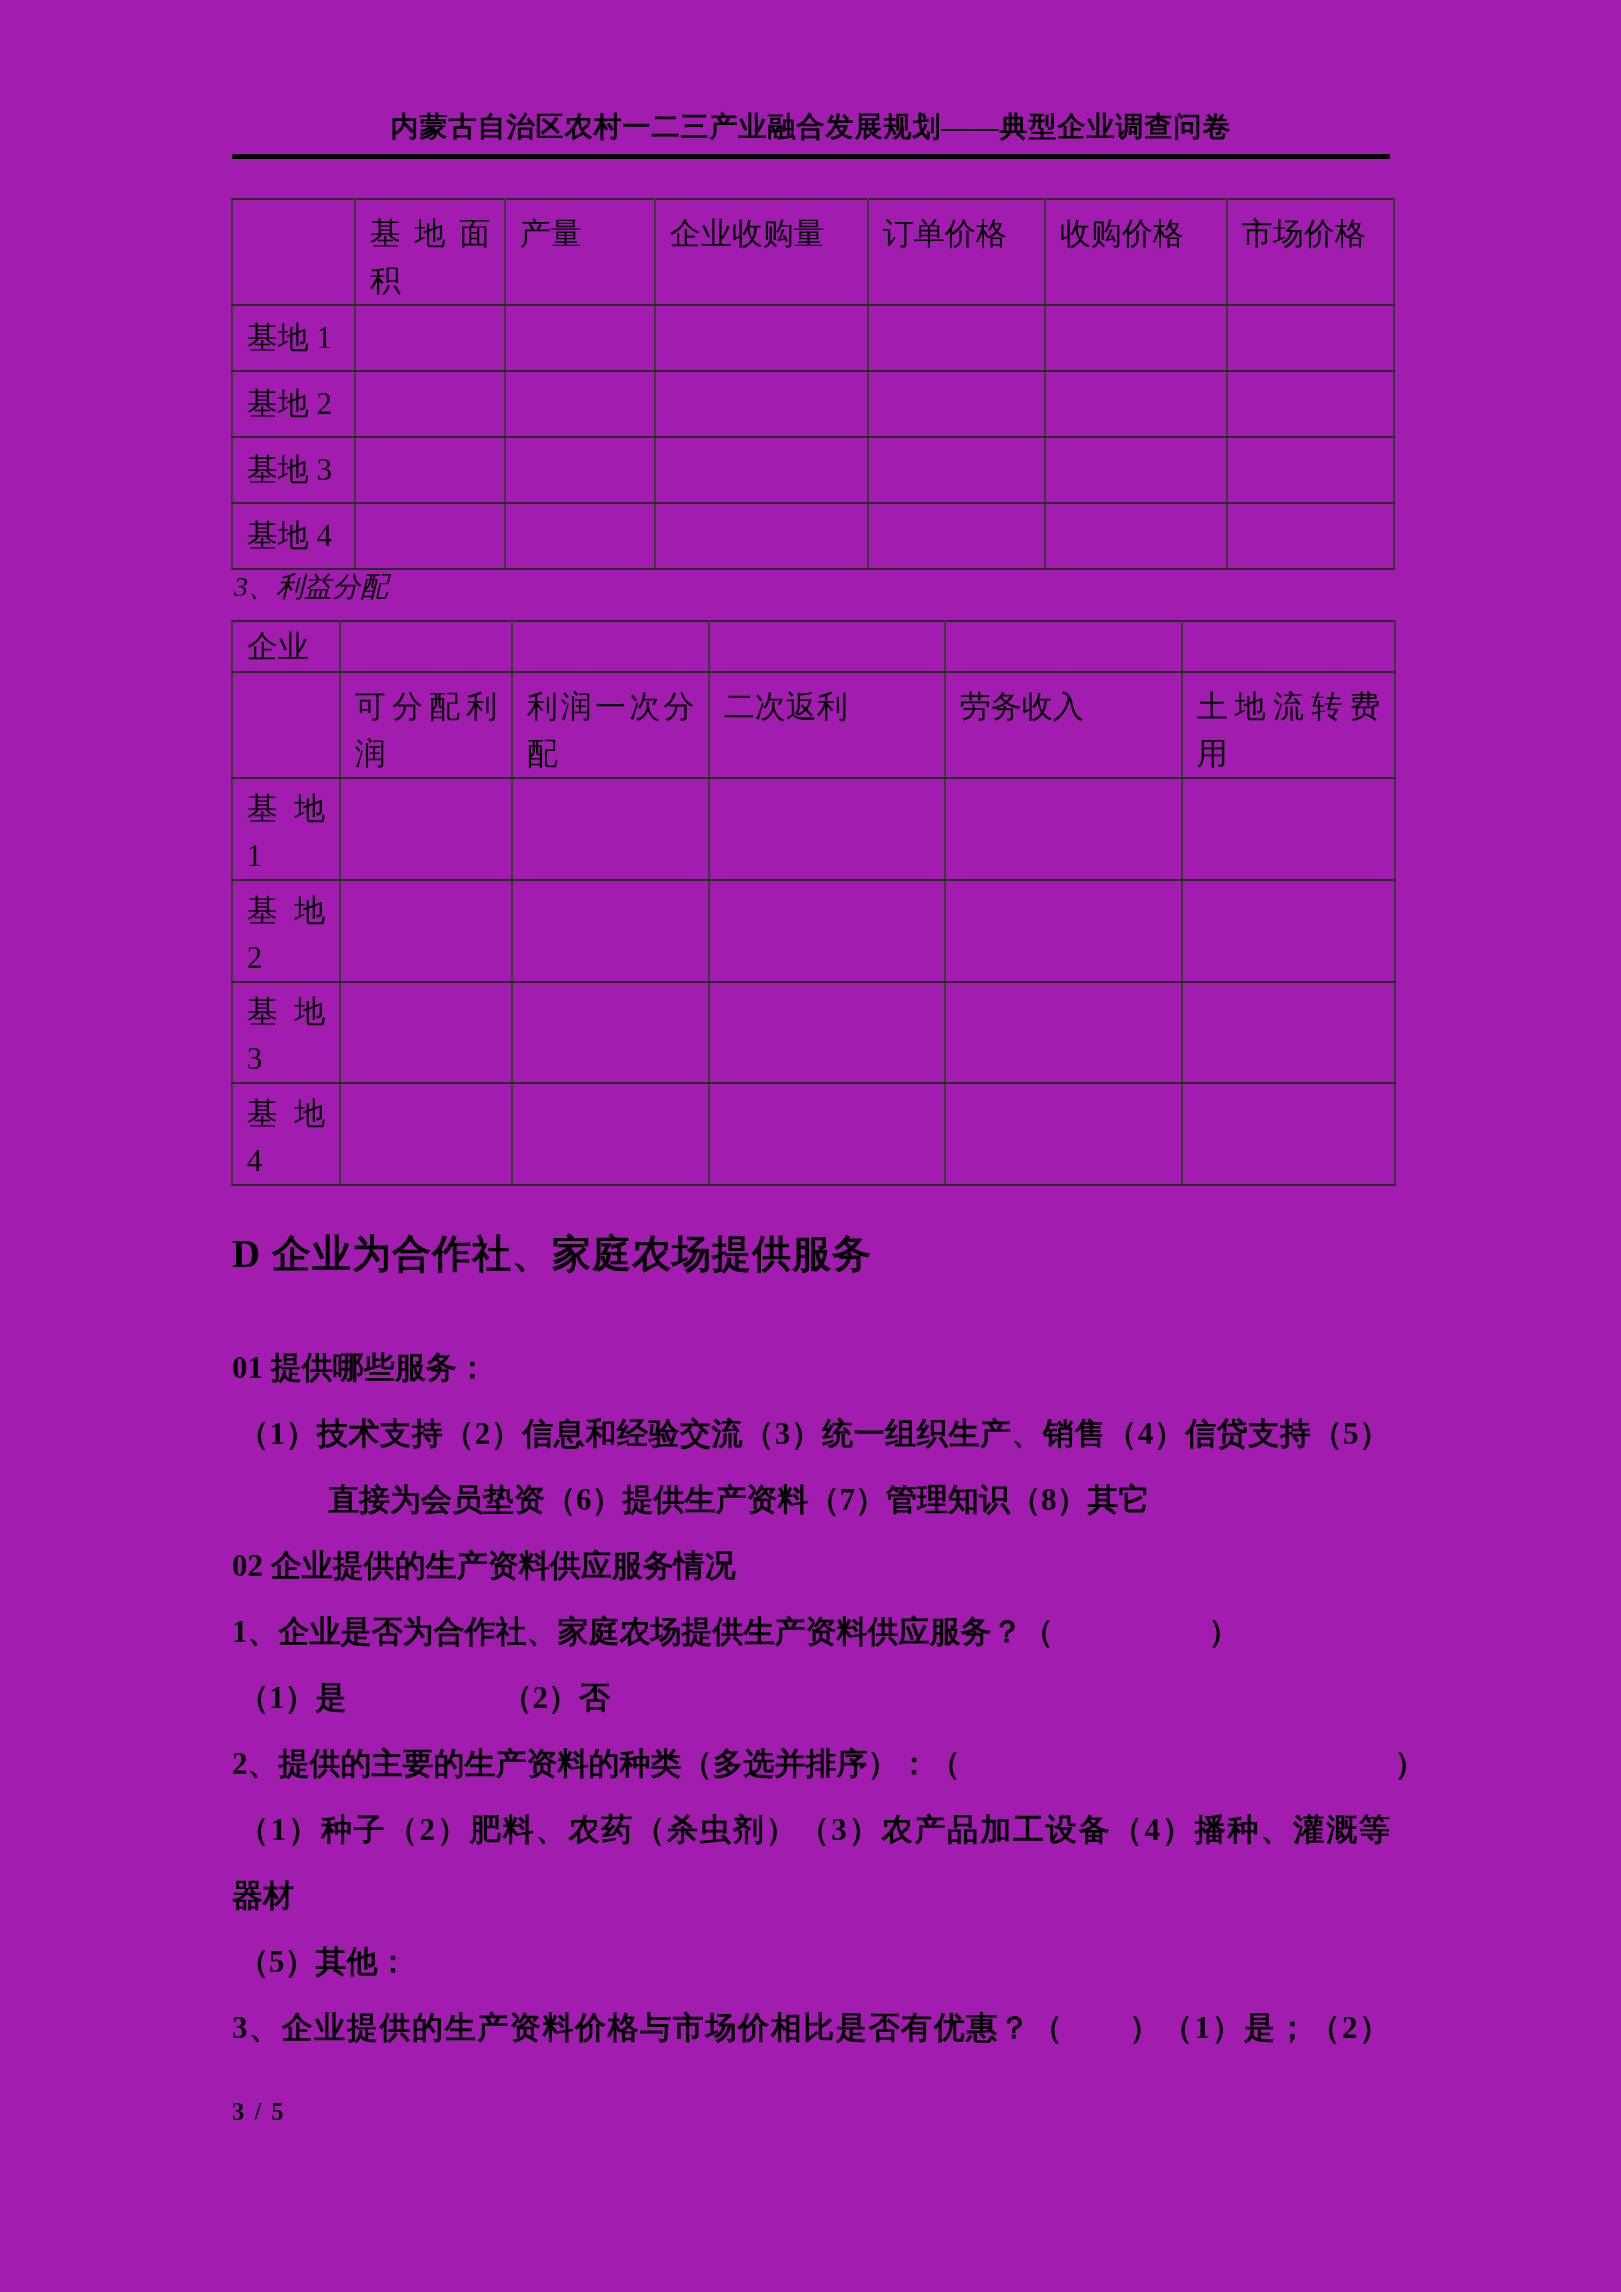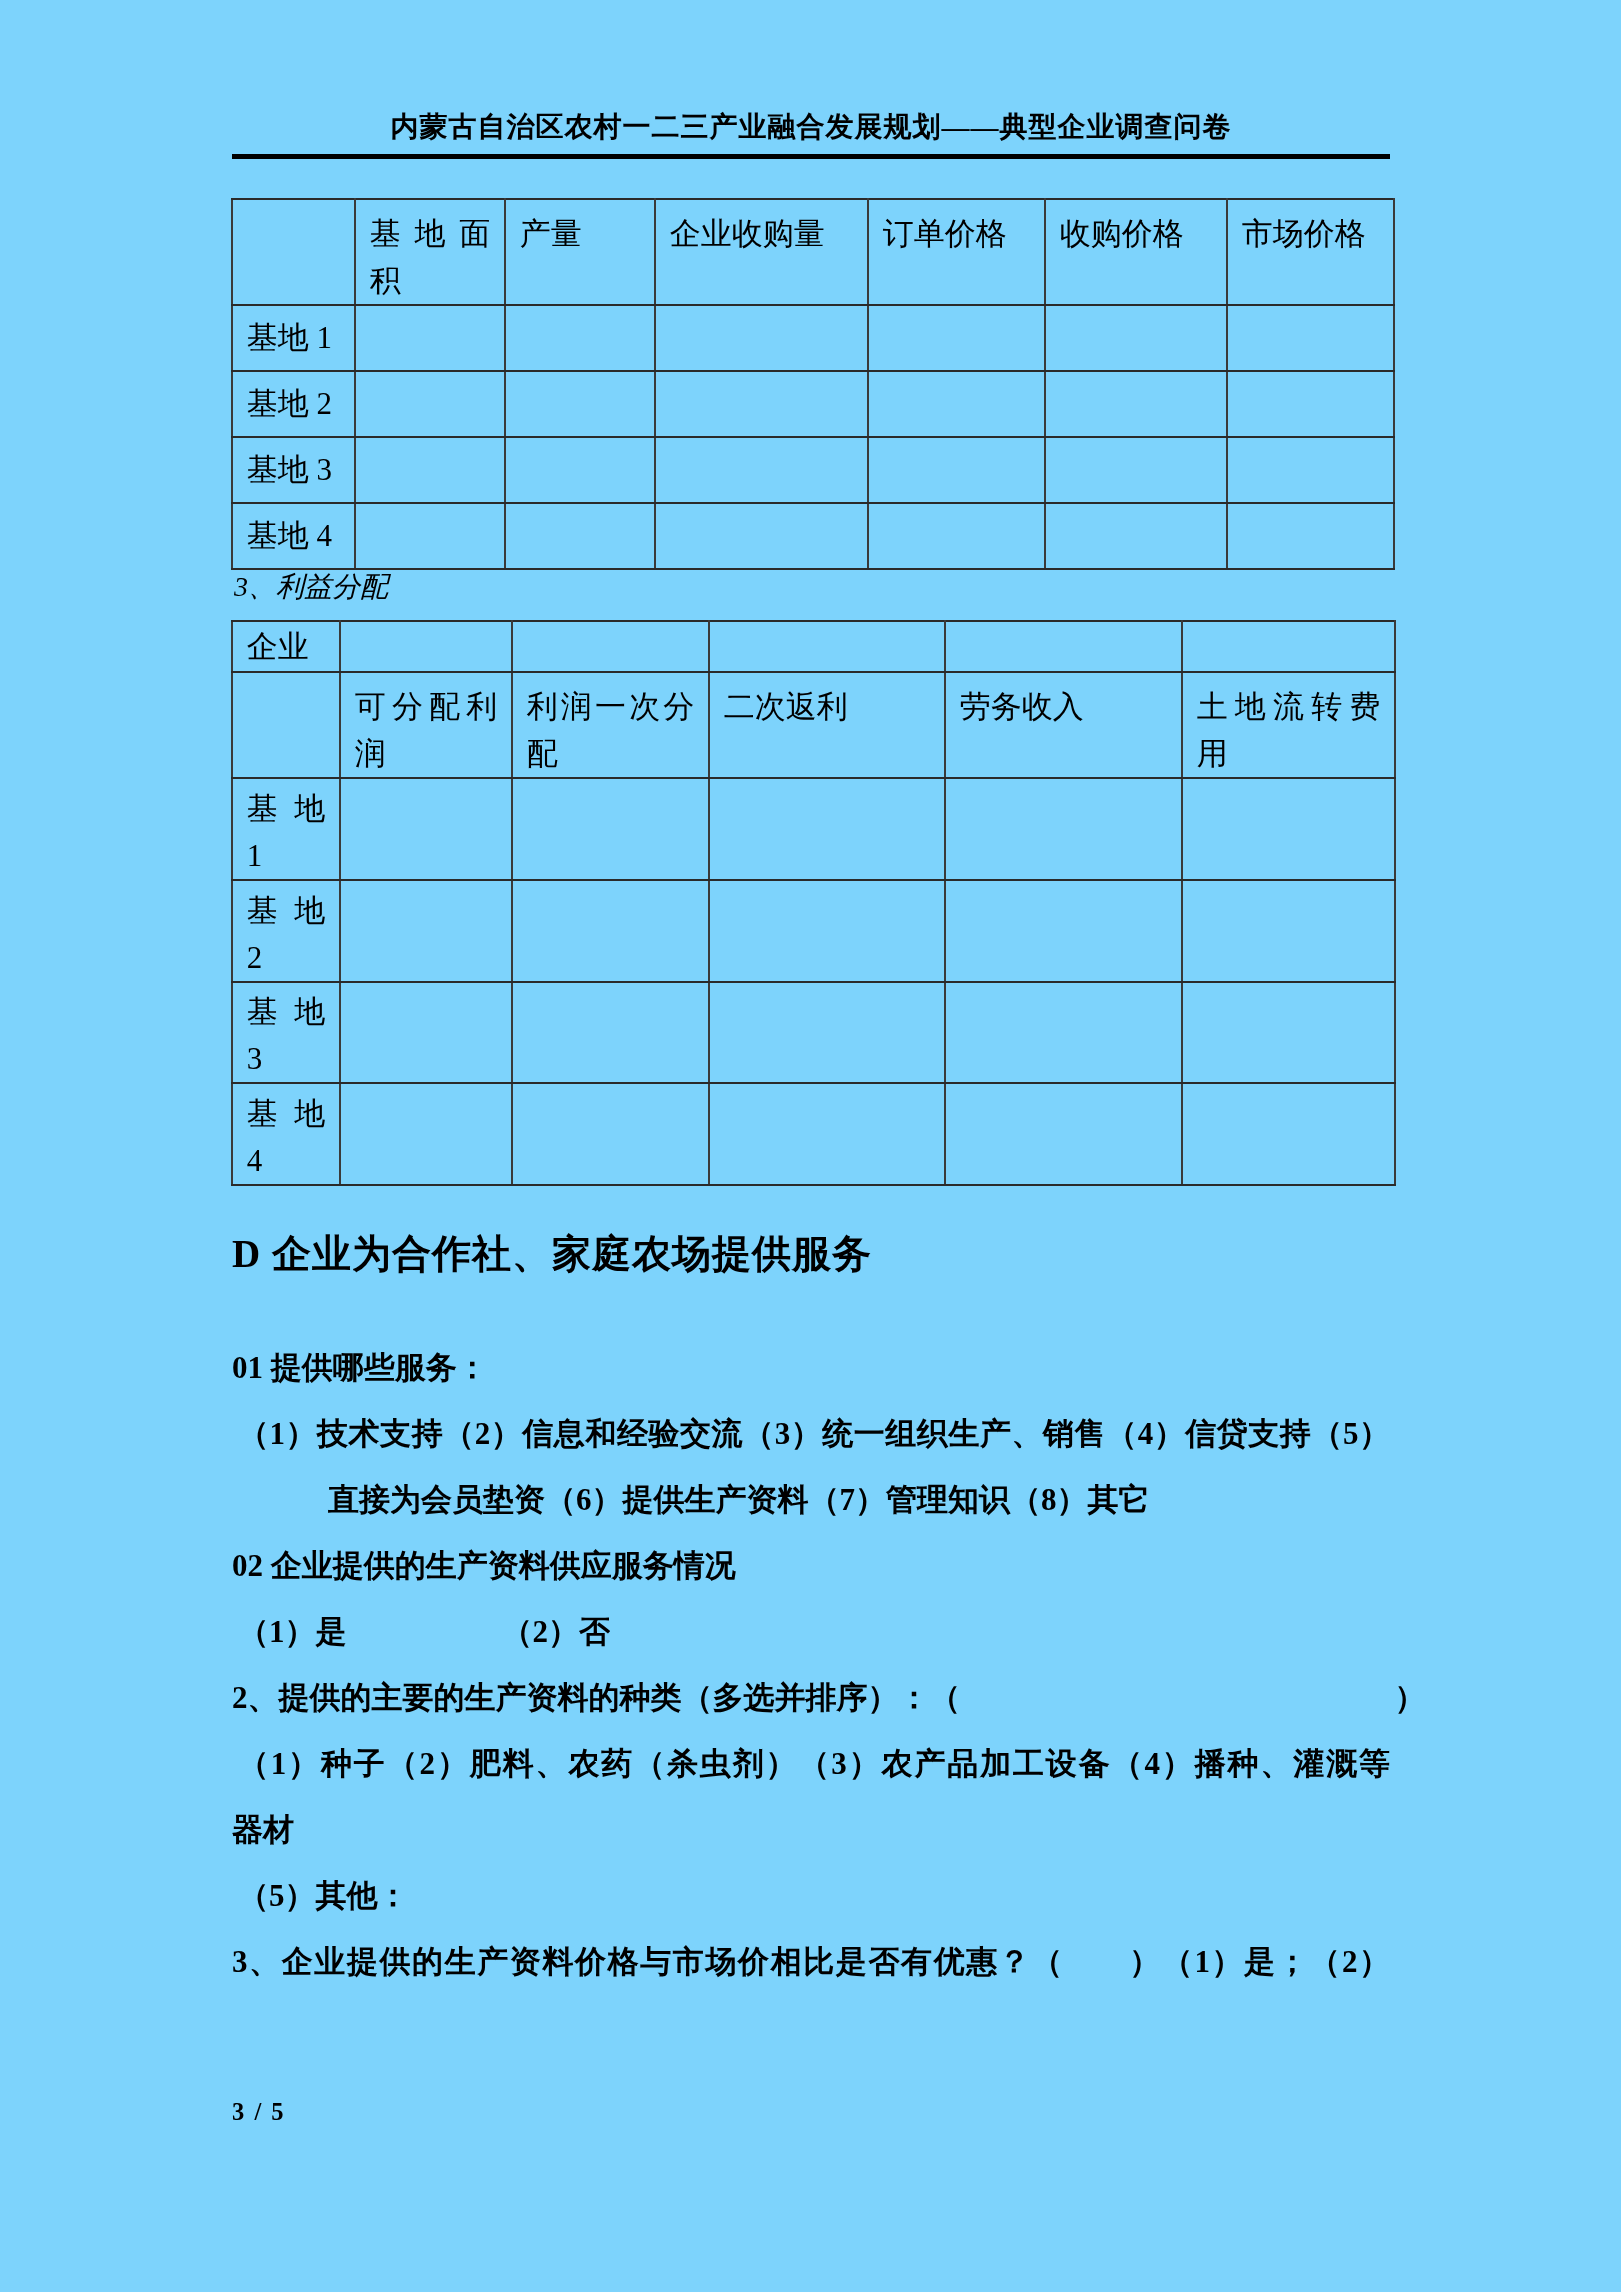--- a/index.html
+++ b/index.html
@@ -1,20 +1,20 @@
 <!DOCTYPE html>
 <html><head>
 <meta charset="utf-8">
 <style>
   html, body { margin: 0; padding: 0; background: #e8e8e8; }
   .page {
     position: relative;
     width: 1621px;
     height: 2293px;
-    background: #7dd3fc;
+    background: #a21caf;
     font-family: "Liberation Serif", "DejaVu Serif", serif;
     color: #000000;
     overflow: hidden;
   }
 
   
   .header-title {
     position: absolute;
     left: 232px; top: 108px; width: 1158px;
     text-align: center;
@@ -244,20 +244,21 @@
   </tbody>
     </table>
 
   <div class="d-title">D 企业为合作社、家庭农场提供服务</div>
 
   <div class="body-lines">
     <div class="line">01 提供哪些服务：</div>
     <div class="line ind1 just">（1）技术支持（2）信息和经验交流（3）统一组织生产、销售（4）信贷支持（5）</div>
     <div class="line ind2">直接为会员垫资（6）提供生产资料（7）管理知识（8）其它</div>
     <div class="line">02 企业提供的生产资料供应服务情况</div>
+    <div class="line">1、企业是否为合作社、家庭农场提供生产资料供应服务？（　　　　　）</div>
     <div class="line ind1">（1）是　　　　　（2）否</div>
     <div class="line">2、提供的主要的生产资料的种类（多选并排序）：（　　　　　　　　　　　　　　）</div>
     <div class="line ind1 just">（1）种子（2）肥料、农药（杀虫剂）（3）农产品加工设备（4）播种、灌溉等</div>
     <div class="line">器材</div>
     <div class="line ind1">（5）其他：</div>
     <div class="line just">3、企业提供的生产资料价格与市场价相比是否有优惠？（　　）（1）是；（2）</div>
   </div>
 
   <div class="footer">3 / 5</div>
 

